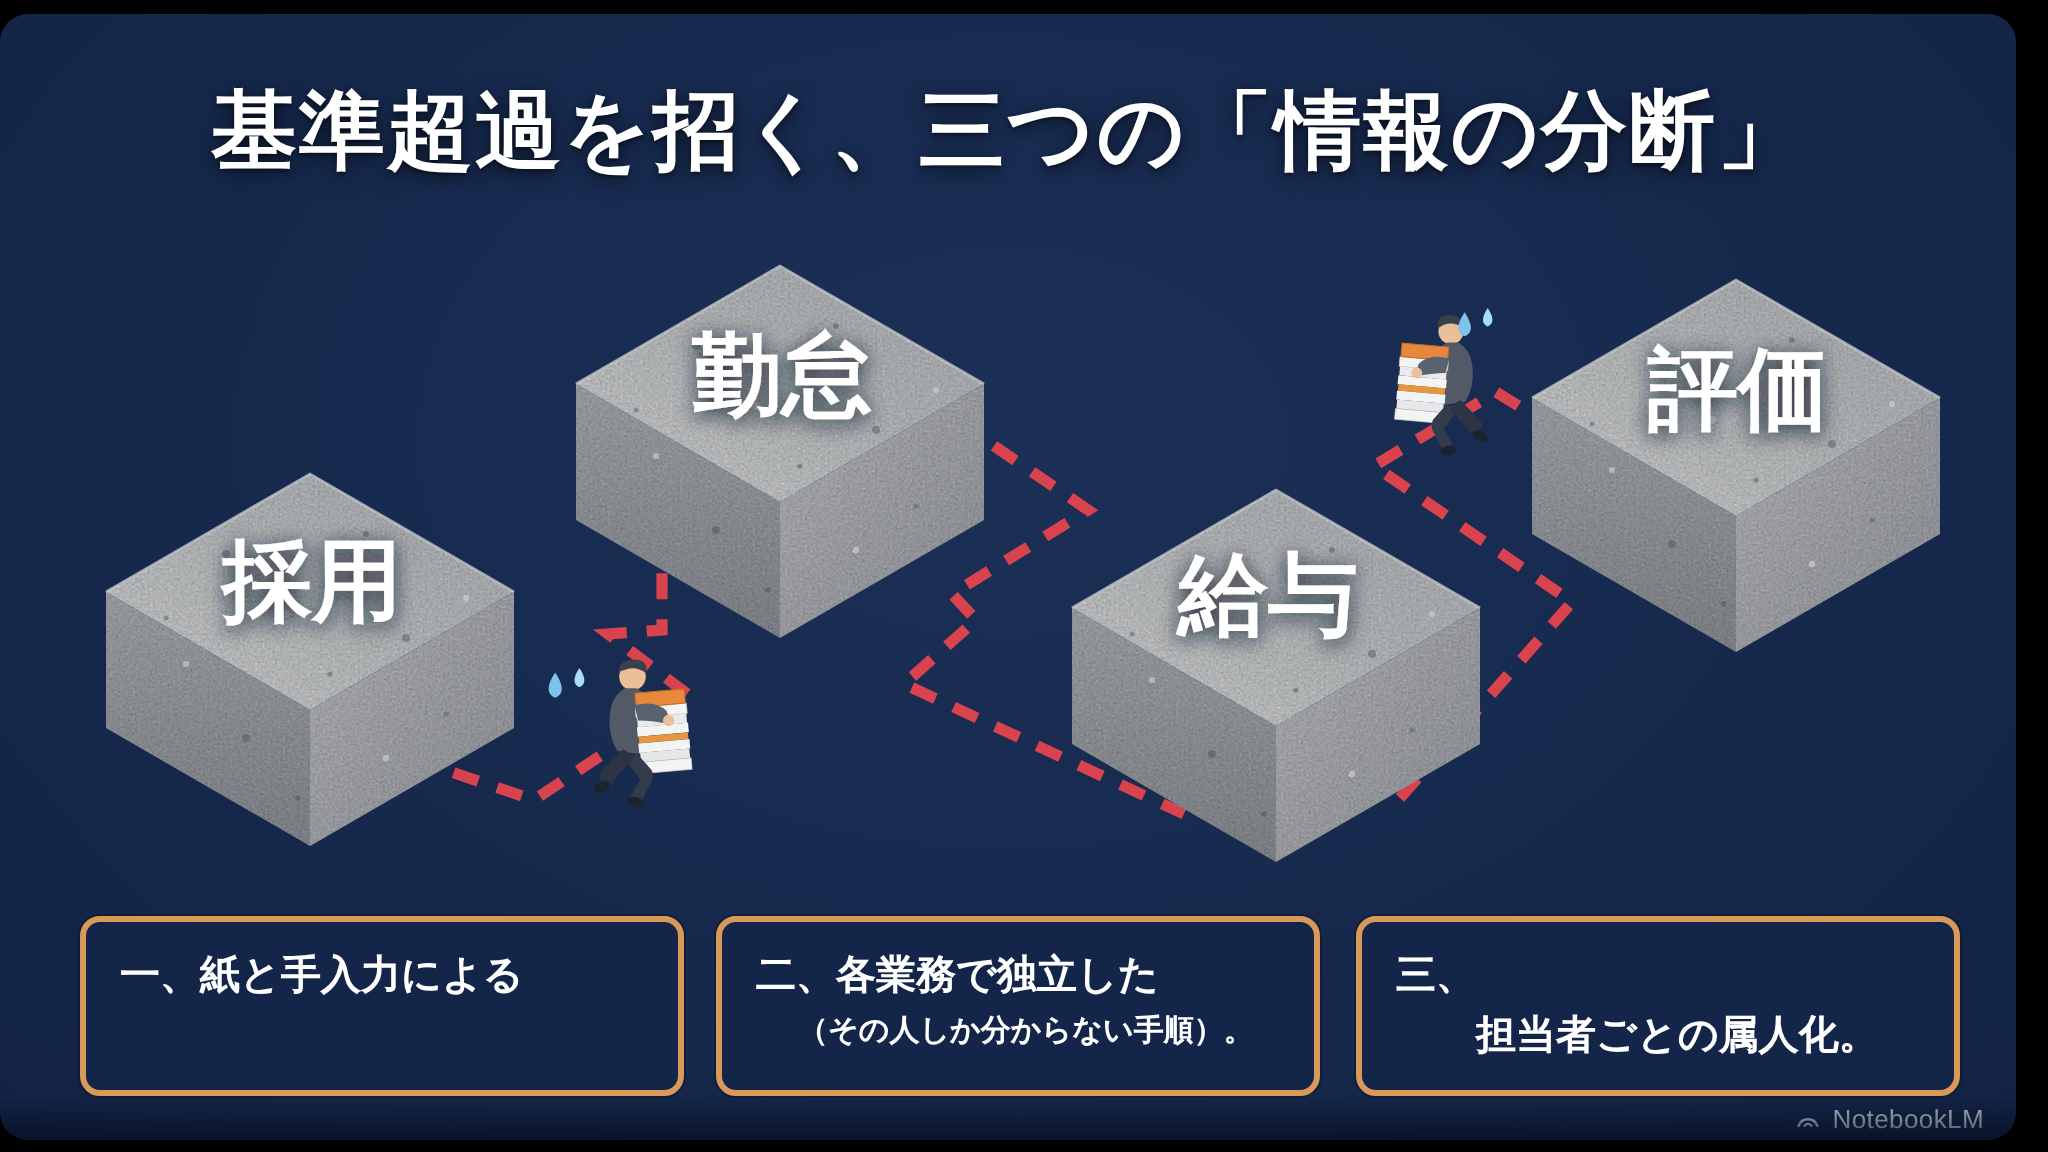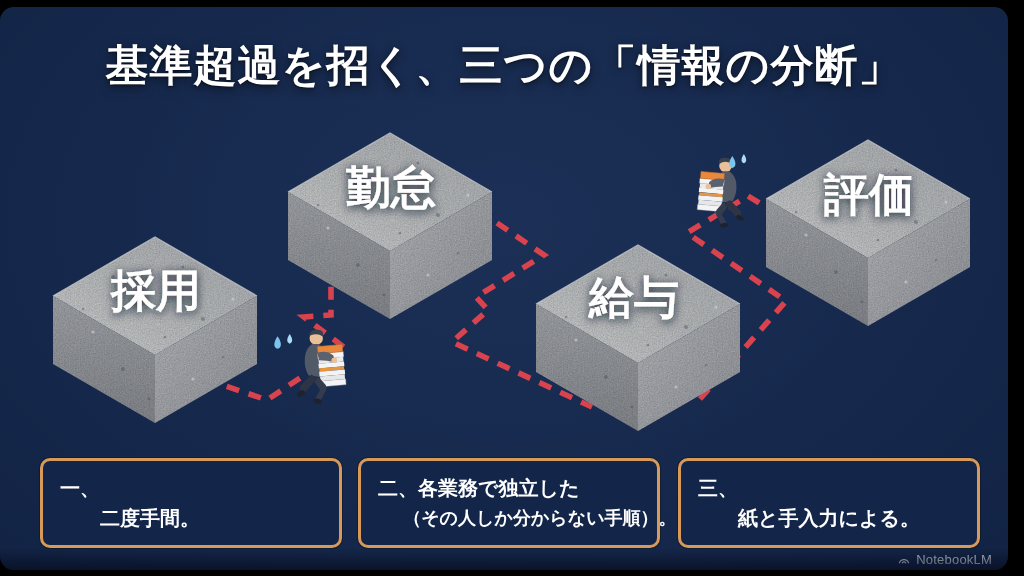--- a/index.html
+++ b/index.html
@@ -15,21 +15,21 @@
          text-shadow:0 3px 10px rgba(0,0,0,.55),0 1px 2px rgba(0,0,0,.5);white-space:nowrap;}
   .scene{position:absolute;left:0;top:0;width:1024px;height:576px;}
   .cube-label{font-family:"Liberation Sans","DejaVu Sans",sans-serif;font-size:45px;font-weight:800;
          fill:#ffffff;text-anchor:middle;}
   .notes{position:absolute;left:0;top:451px;width:1012px;height:94px;}
   .note{position:absolute;top:0;height:60px;width:262px;border:3px solid #d79a58;border-radius:10px;
         background:#132549;color:#fff;padding:12px 17px;box-shadow:0 0 0 1px rgba(0,0,0,.25);}
   .note .l1{display:flex;font-size:20px;font-weight:700;line-height:1.52;white-space:nowrap;}
   .note .num{flex:0 0 auto;}
   .note .l2{font-size:20px;font-weight:700;line-height:1.52;margin-left:2em;white-space:nowrap;}
-  .note.n2 .l2{font-size:18px;margin-left:1.4em;line-height:1.7;}
+  .note.n2 .l2{font-size:15px;margin-left:1.4em;line-height:1.7;}
   .note.n1{left:40px;} .note.n2{left:358px;} .note.n3{left:678px;}
   .watermark{position:absolute;right:16px;bottom:3px;display:flex;align-items:center;gap:5px;
         color:#b9c2d0;font-size:13px;font-weight:500;letter-spacing:.2px;}
 </style>
 </head>
 <body>
 
 <div class="stage">
  <div class="slide">
 
@@ -157,35 +157,35 @@
     <g>
       <use href="#runner" transform="translate(757,148) scale(-0.9,0.9)"></use>
       <use href="#sweat" transform="translate(726,147) scale(1.05)"></use>
     </g>
   </svg>
 
   <div class="notes">
     <div class="note n1">
       <div class="l1">
             <span class="num">一、</span>
+            <span>紙と手入力による</span>
           </div>
-      <div class="l2">二度手間。</div>
     </div>
     <div class="note n2">
       <div class="l1">
             <span class="num">二、</span>
             <span>各業務で独立した</span>
           </div>
       <div class="l2">（その人しか分からない手順）。</div>
     </div>
     <div class="note n3">
       <div class="l1">
             <span class="num">三、</span>
           </div>
-      <div class="l2">紙と手入力による。</div>
+      <div class="l2">担当者ごとの属人化。</div>
     </div>
   </div>
 
   <div class="watermark">
     <svg width="14" height="14" viewBox="0 0 24 24">
       <path d="M4,17 A8.5,8.5 0 0 1 20,17" fill="none" stroke="#b9c2d0" stroke-width="2" stroke-linecap="round"></path>
       <path d="M9,17 A3.5,3.5 0 0 1 15,17" fill="none" stroke="#b9c2d0" stroke-width="2" stroke-linecap="round"></path>
     </svg>
     <span>NotebookLM</span>
   </div>

